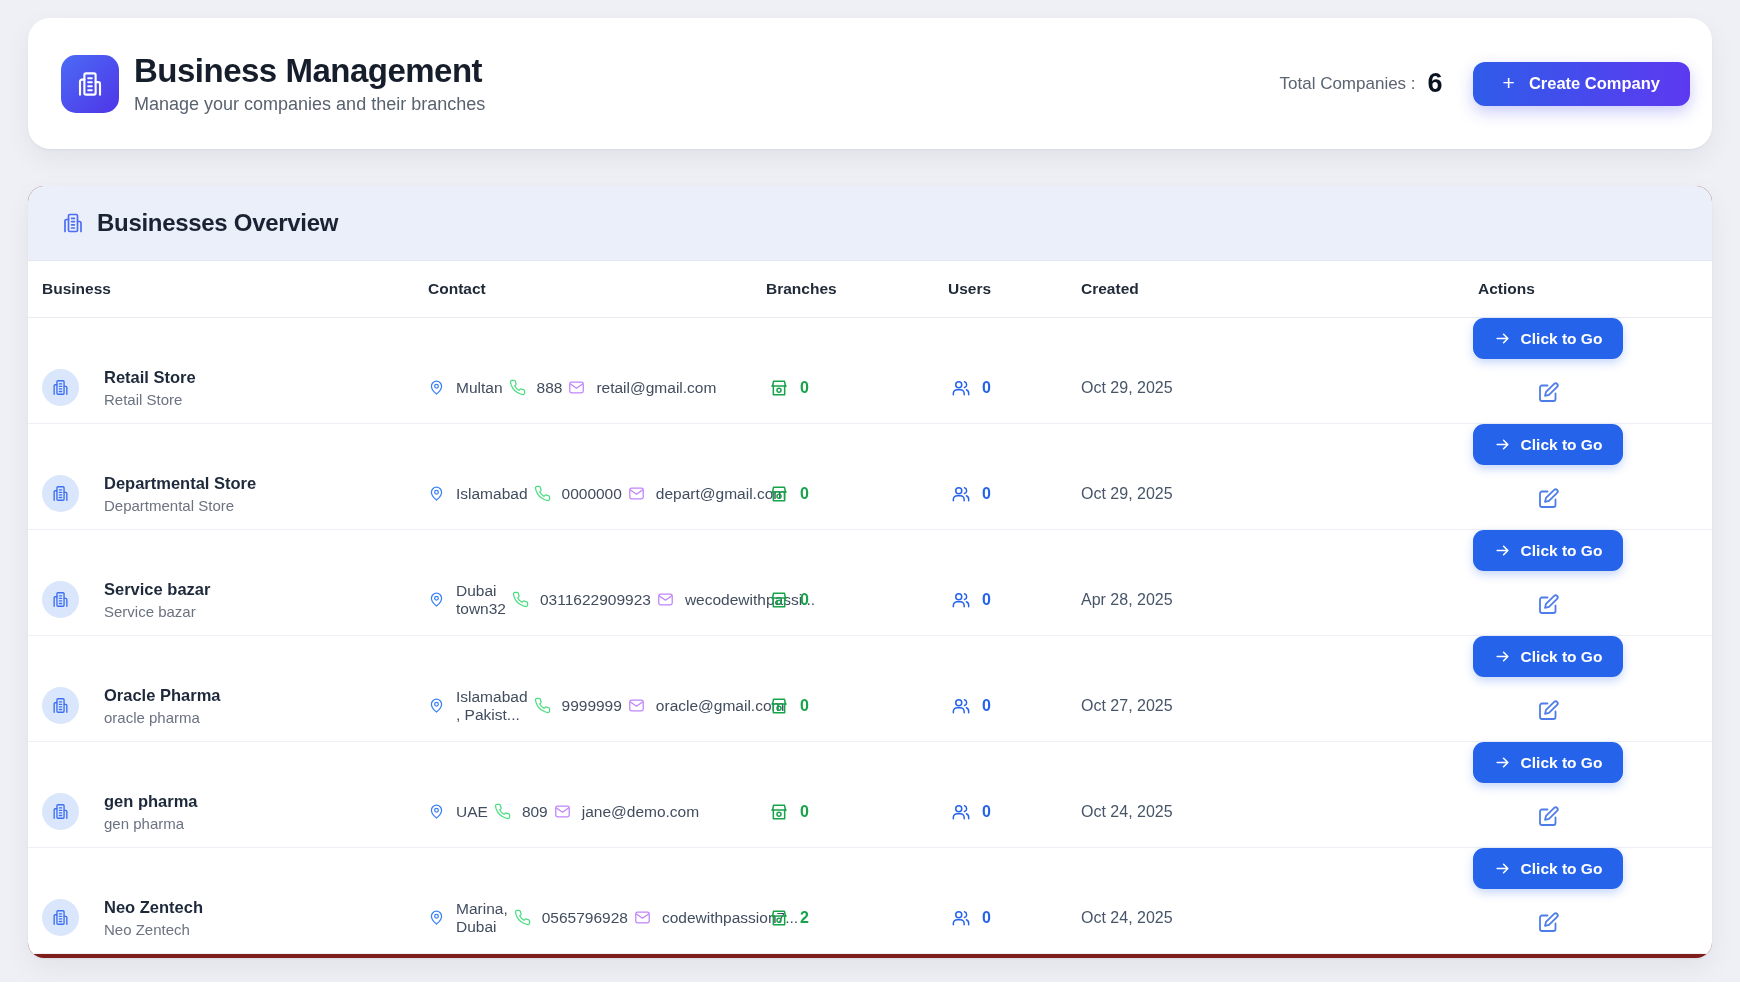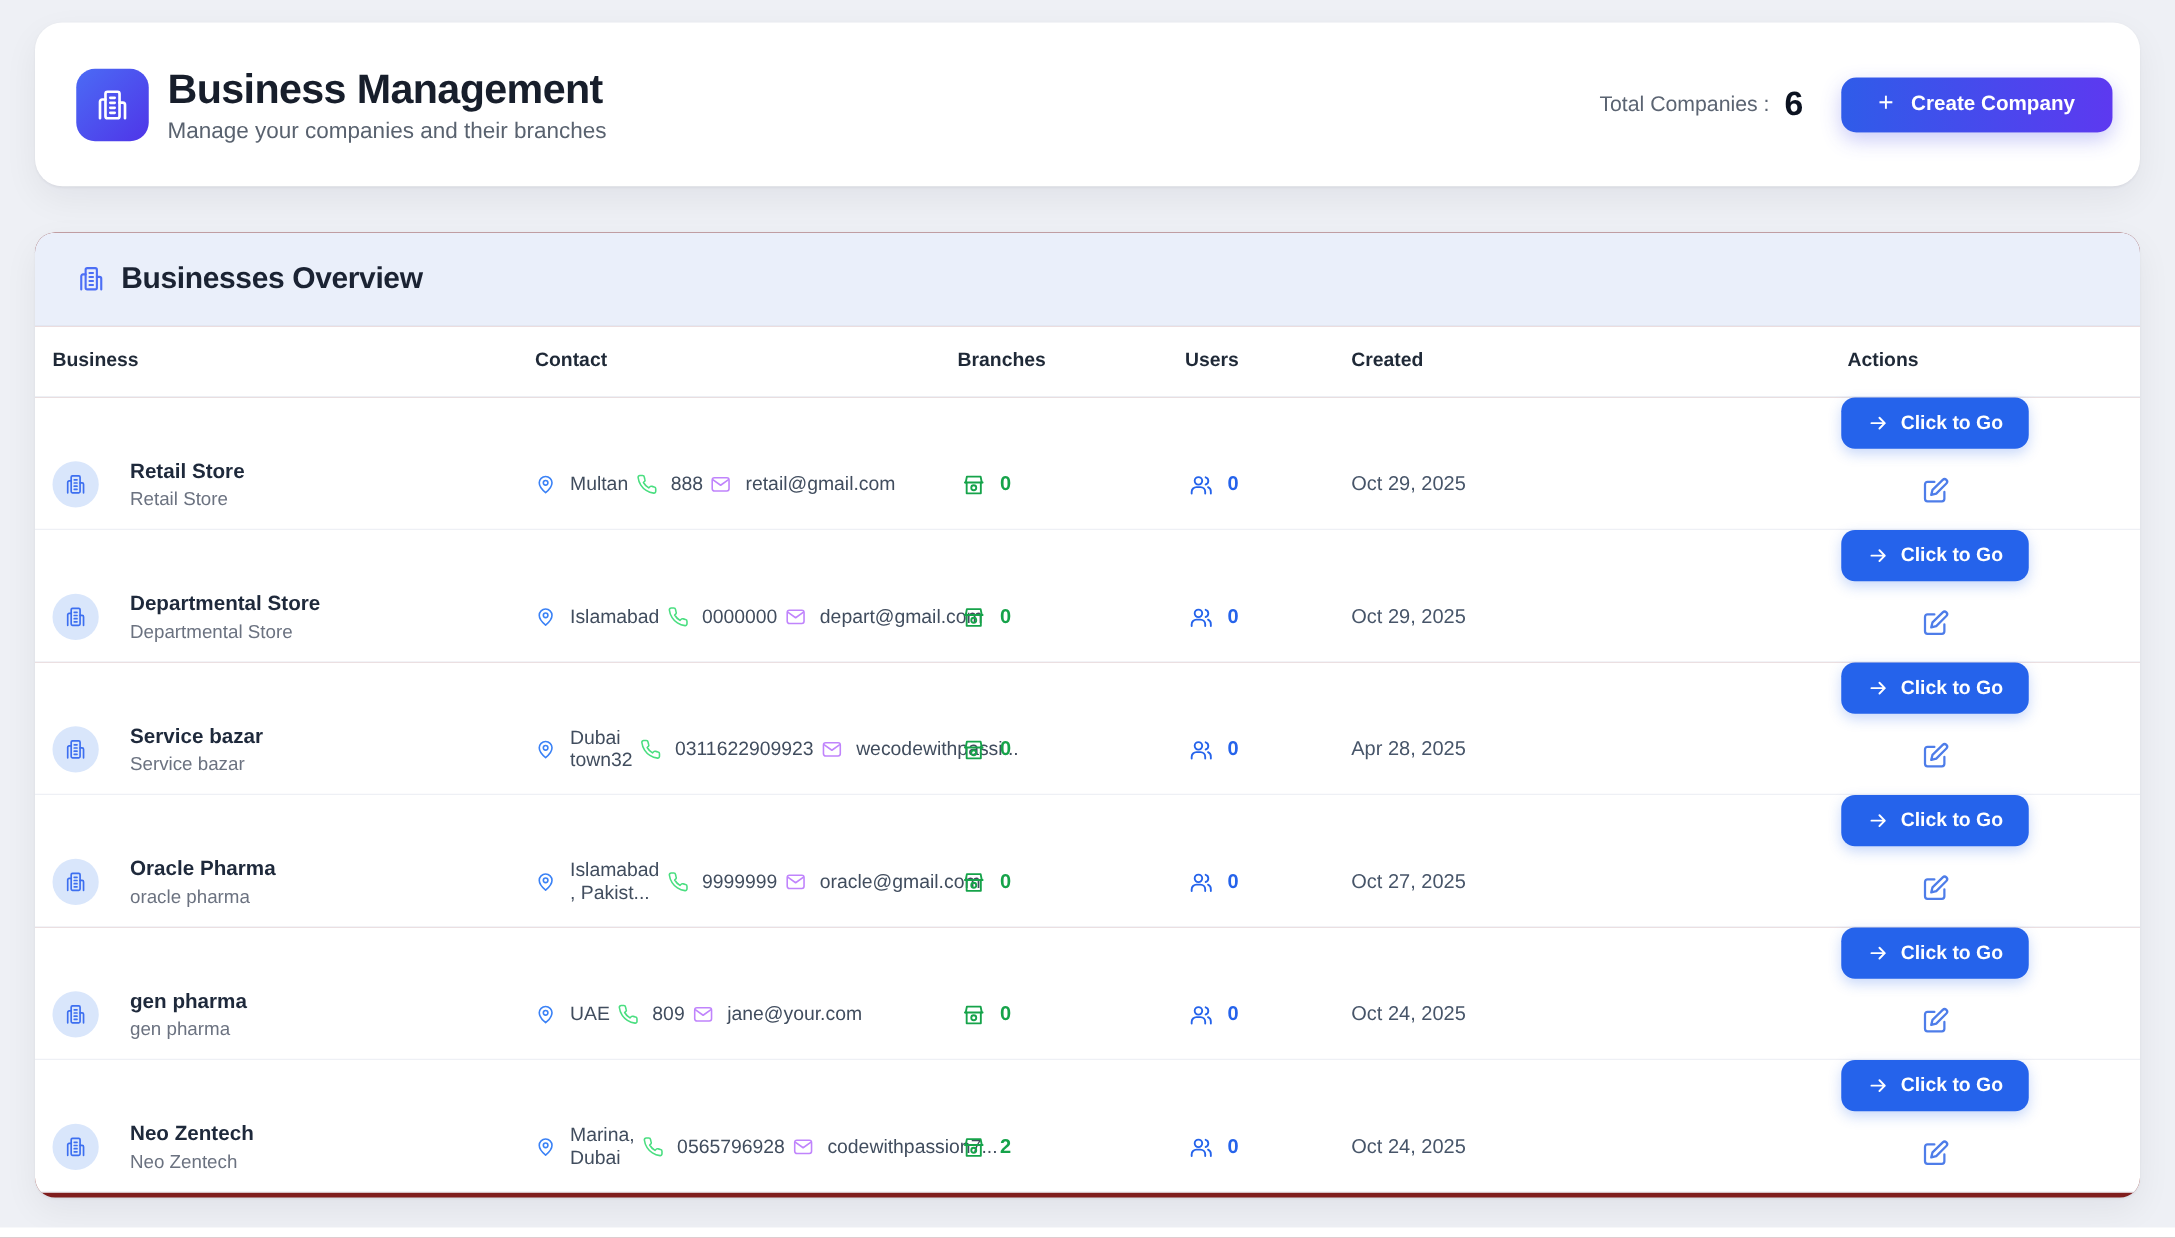--- a/index.html
+++ b/index.html
@@ -452,21 +452,21 @@
       <div class="cline">
         <svg class="ic-phone" viewBox="0 0 24 24">
                 <use href="#i-phone"></use>
               </svg>
         <span>809</span>
       </div>
       <div class="cline">
         <svg class="ic-mail" viewBox="0 0 24 24">
                 <use href="#i-mail"></use>
               </svg>
-        <span>jane@your.com</span>
+        <span>jane@demo.com</span>
       </div>
     </div>
     <div class="cell metric">
       <svg class="ic-store" viewBox="0 0 24 24">
               <use href="#i-store"></use>
             </svg>
       <span class="count g">0</span>
     </div>
     <div class="cell metric">
       <svg class="ic-users" viewBox="0 0 24 24">

